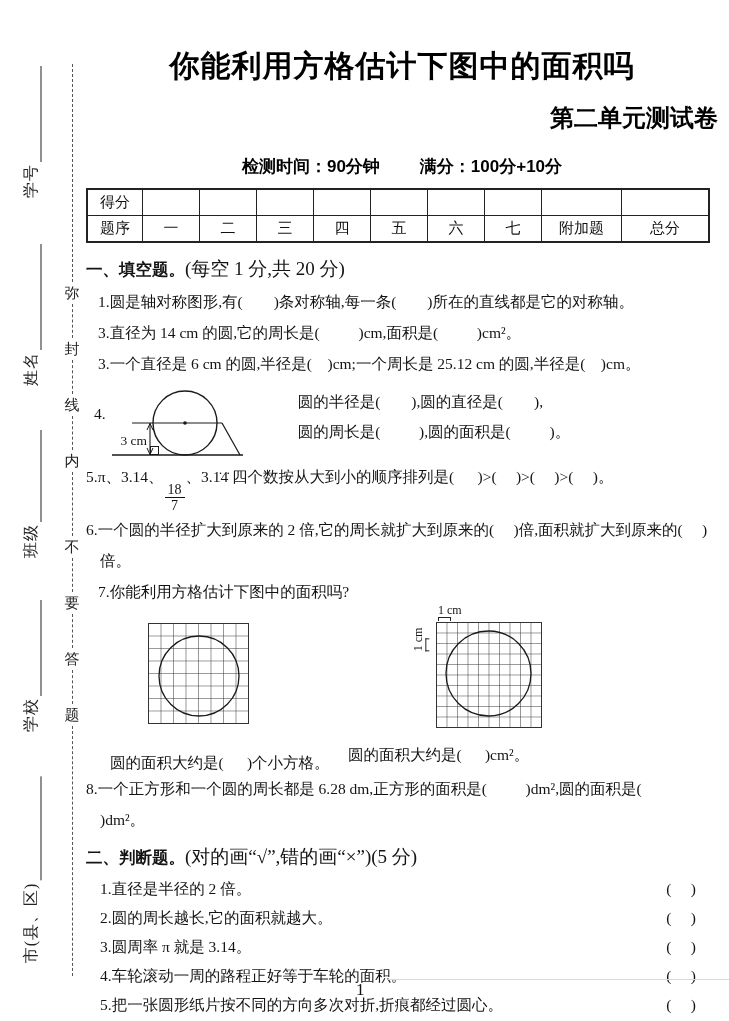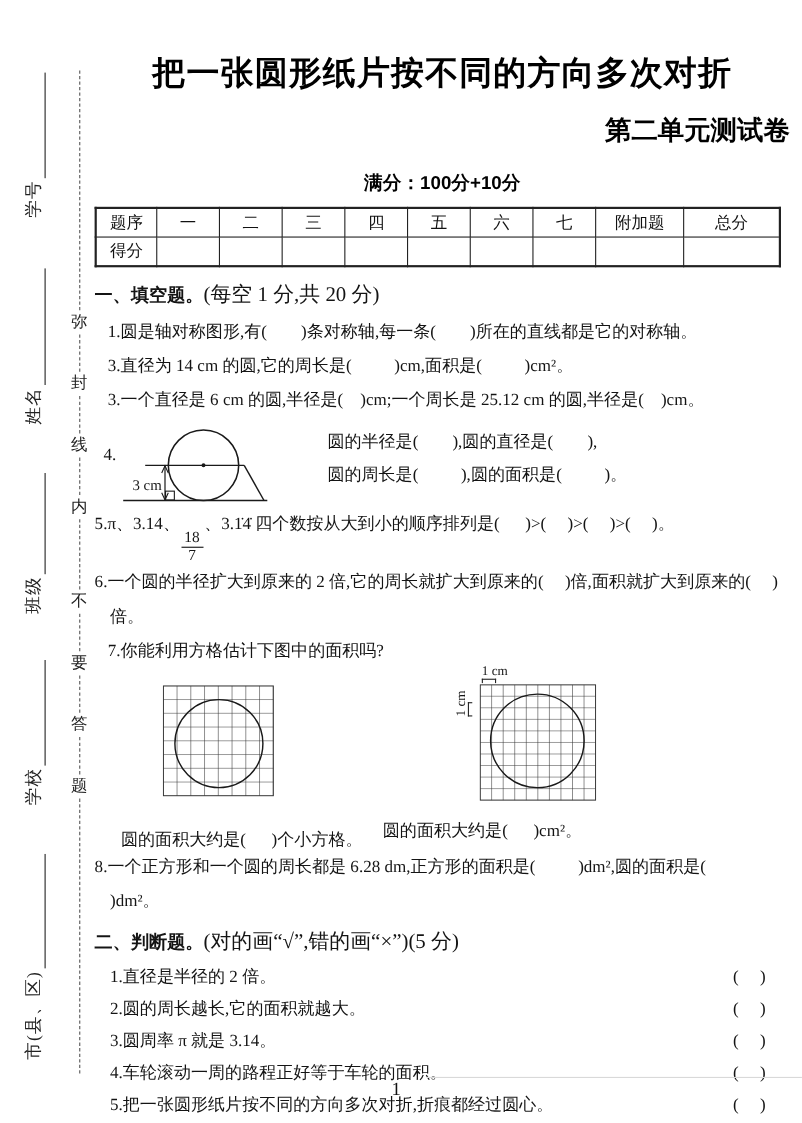--- a/index.html
+++ b/index.html
@@ -119,52 +119,53 @@
   <span class="ch">要</span>
   <span class="dash" style="height:34px"></span>
   <span class="ch">答</span>
   <span class="dash" style="height:34px"></span>
   <span class="ch">题</span>
   <span class="dash" style="flex:1"></span>
 </div>
 
 <div class="content">
 
-  <div class="title">把一张圆形纸片按不同的方向多次对折</div>
+  <div class="title">你能利用方格估计下图中的面积吗</div>
   <div class="subtitle">第二单元测试卷</div>
 
   <div class="info">
+    <span>检测时间：90分钟</span>
     <span>满分：100分+10分</span>
   </div>
 
   <table class="score">
     <tbody>
         <tr>
+      <td>得分</td>
+      <td></td>
+      <td></td>
+      <td></td>
+      <td></td>
+      <td></td>
+      <td></td>
+      <td></td>
+      <td></td>
+      <td></td>
+    </tr>
+    <tr>
       <td style="width:54px">题序</td>
       <td style="width:56px">一</td>
       <td style="width:56px">二</td>
       <td style="width:56px">三</td>
       <td style="width:56px">四</td>
       <td style="width:56px">五</td>
       <td style="width:56px">六</td>
       <td style="width:56px">七</td>
       <td style="width:79px">附加题</td>
       <td style="width:86px">总分</td>
-    </tr>
-    <tr>
-      <td>得分</td>
-      <td></td>
-      <td></td>
-      <td></td>
-      <td></td>
-      <td></td>
-      <td></td>
-      <td></td>
-      <td></td>
-      <td></td>
     </tr>
   </tbody>
     </table>
 
   <p class="sec-head"><b>一、填空题。</b><span class="note">(每空 1 分,共 20 分)</span></p>
 
   <p class="q" style="padding-left:12px">1.圆是轴对称图形,有(        )条对称轴,每一条(        )所在的直线都是它的对称轴。</p>
   <p class="q" style="padding-left:12px">3.直径为 14 cm 的圆,它的周长是(          )cm,面积是(          )cm²。</p>
   <p class="q" style="padding-left:12px">3.一个直径是 6 cm 的圆,半径是(    )cm;一个周长是 25.12 cm 的圆,半径是(    )cm。</p>
 

